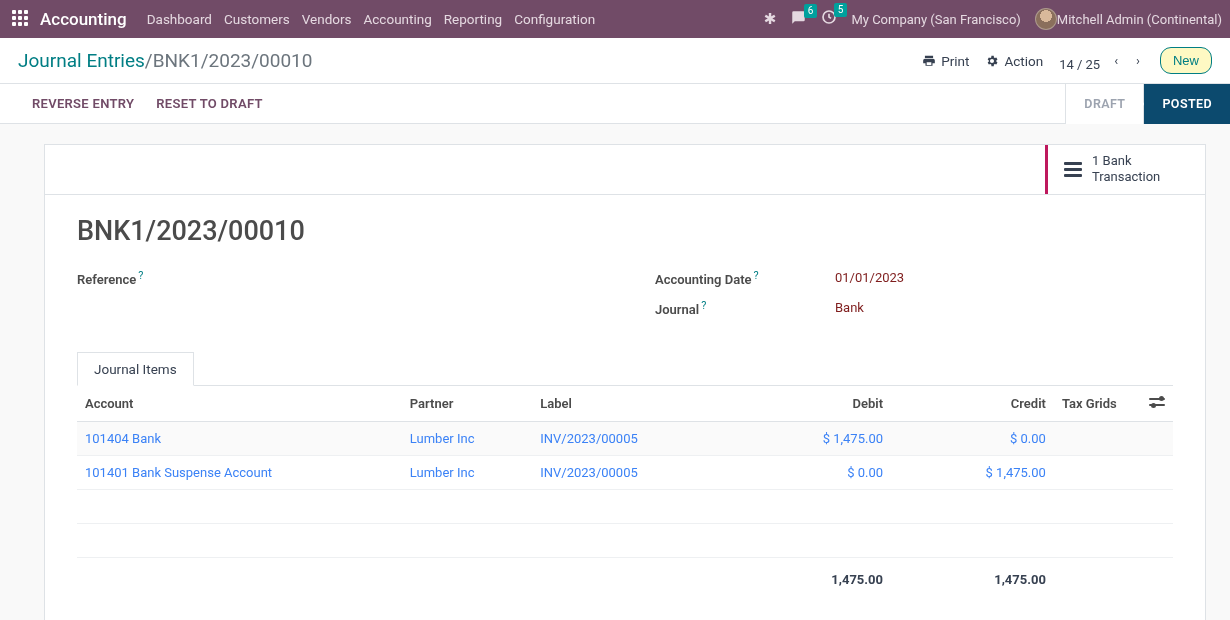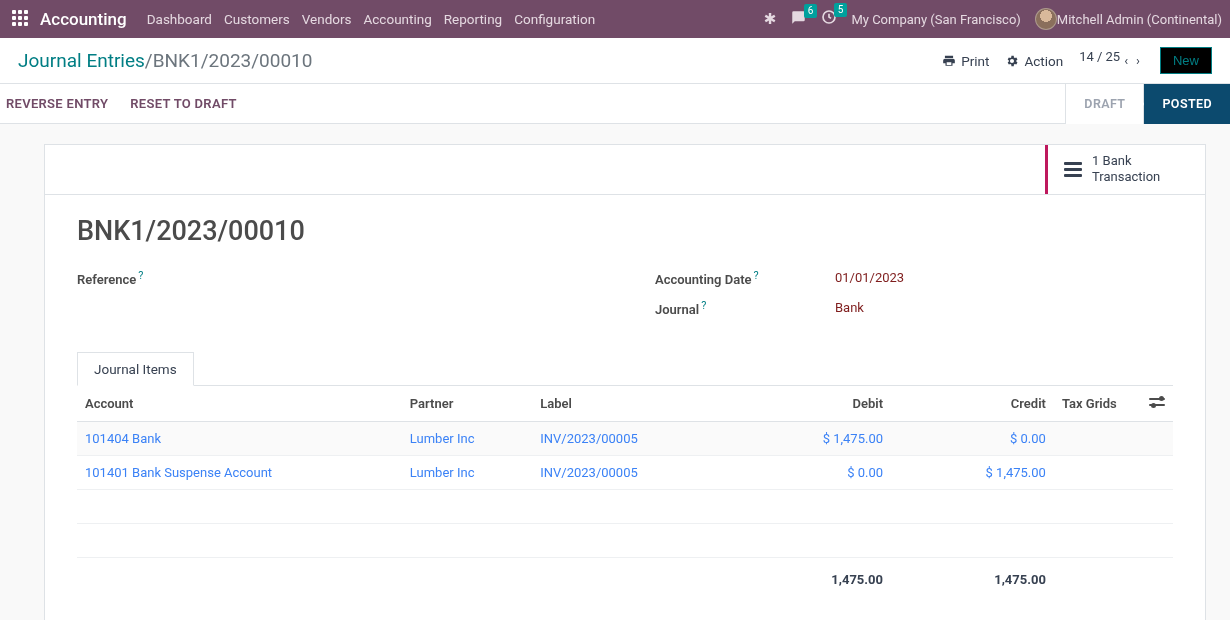--- a/index.html
+++ b/index.html
@@ -22,27 +22,27 @@
 
 
 .controlbar{background:#fff;border-bottom:1px solid #dee2e6;height:46px;display:flex;align-items:center;padding:0 18px;justify-content:space-between}
 .breadcrumb{display:flex;align-items:center;font-size:19px}
 .breadcrumb a{color:#017E84;cursor:pointer}
 .breadcrumb .sep{color:#6c757d}
 .breadcrumb .cur{color:#6c757d}
 .cb-right{display:flex;align-items:center;gap:16px}
 .cb-btn{display:flex;align-items:center;gap:5px;color:#374151;cursor:pointer;font-size:13.5px}
 .cb-btn svg{width:14px;height:14px}
-.pager{display:flex;align-items:flex-start;color:#374151}
+.pager{display:flex;align-items:flex-end;gap:10px;color:#374151}
 .pager .counter{font-size:13px}
 .pager .arrow{cursor:pointer;color:#374151;padding:4px}
-.new-btn{border:1px solid #017E84;color:#017E84;background:#000000;padding:5px 12px;font-weight:500;cursor:pointer;border-radius:0;font-size:13px}
-
-
-.actionbar{background:#fff;border-bottom:1px solid #dee2e6;height:40px;display:flex;align-items:center;justify-content:space-between;padding-left:6px}
+.new-btn{border:1px solid #017E84;color:#017E84;background:#fef9c3;padding:5px 12px;font-weight:500;cursor:pointer;border-radius:11px;font-size:13px}
+
+
+.actionbar{background:#fff;border-bottom:1px solid #dee2e6;height:40px;display:flex;align-items:center;justify-content:space-between;padding-left:32px}
 .actionbar .left{display:flex;gap:22px}
 .actionbar .left a{color:#714B67;font-weight:600;font-size:13px;cursor:pointer;letter-spacing:.3px}
 .statusbar{display:flex;align-items:stretch;height:40px}
 .status-step{display:flex;align-items:center;padding:0 18px;font-weight:600;font-size:12.5px;letter-spacing:.4px;position:relative;border-left:1px solid #dee2e6}
 .status-step.inactive{color:#9ca3af;background:#fff;cursor:pointer}
 .status-step.active{background:#0c4a6e;color:#fff}
 .status-step.active::before{content:"";position:absolute;left:-10px;top:0;width:0;height:0;border-top:20px solid transparent;border-bottom:20px solid transparent;border-left:10px solid #fff}
 .status-step.active::after{content:"";position:absolute;right:-0px;top:0;width:0;height:0}
 
 

